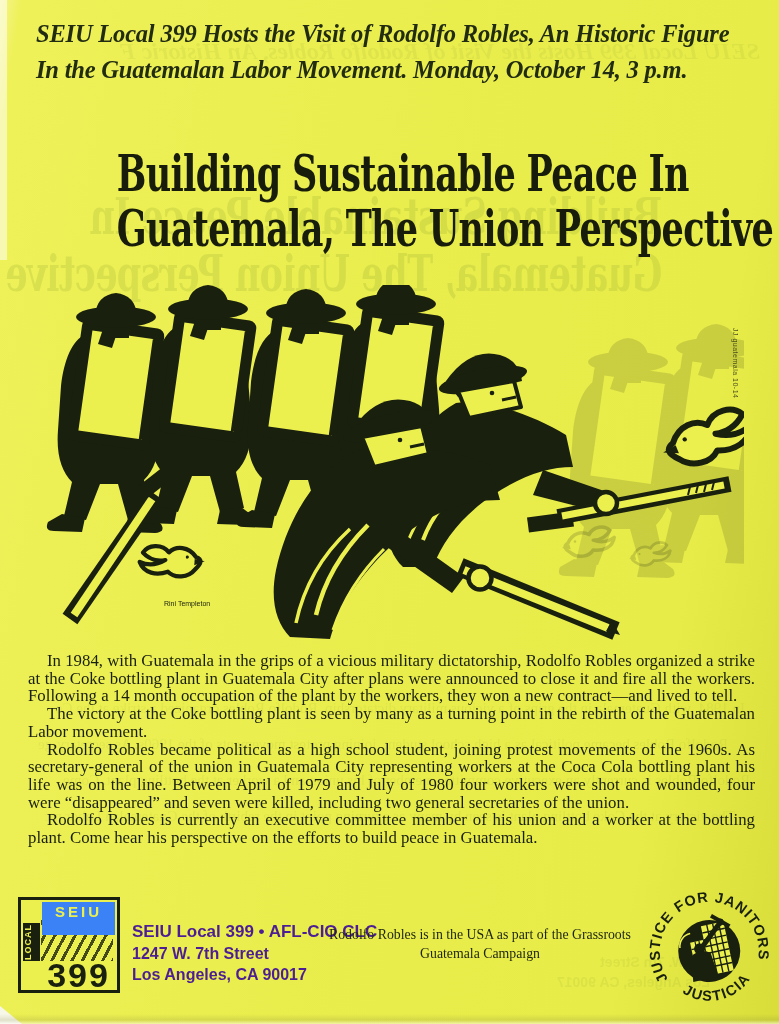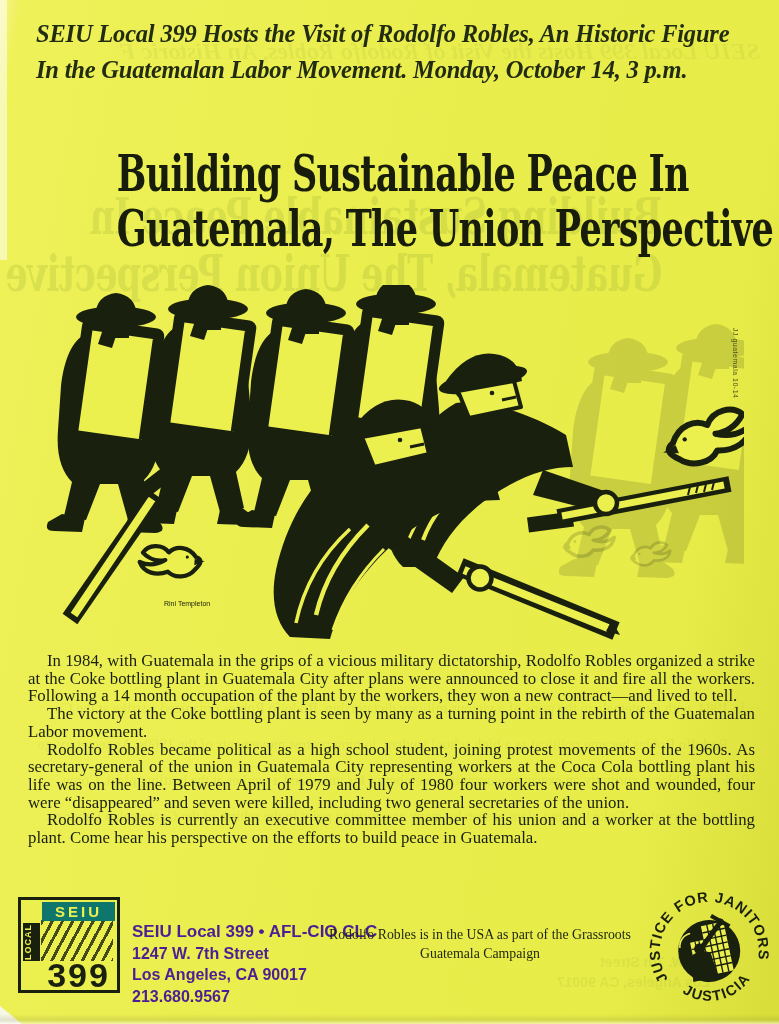--- a/index.html
+++ b/index.html
@@ -30,21 +30,21 @@
   .ghost-footline{opacity:.13;transform:scaleX(-1);font-family:"Liberation Sans",sans-serif;
     font-weight:bold;font-size:14px;line-height:20px;width:280px;}
   
   .bodycopy{left:28px;top:652px;width:727px;text-align:justify;
     font-size:16.8px;line-height:17.7px;color:#191f0d;}
   .bodycopy p{margin:0;text-indent:19px;}
   
   .seiu-logo{left:18px;top:897px;width:96px;height:90px;border:3px solid #1a200e;background:#ecf04f;}
   .seiu-stripes{position:absolute;left:20px;top:20px;right:4px;bottom:28px;
     background:repeating-linear-gradient(118deg,#1a200e 0 3px,transparent 3px 9px);opacity:.8;}
-  .seiu-top{position:absolute;top:2px;left:21px;right:2px;height:19px;background:#0f766e;
+  .seiu-top{position:absolute;top:2px;left:21px;right:2px;height:33px;background:#3b82f6;
     color:#ecf04f;font-family:"Liberation Sans",sans-serif;font-weight:900;font-size:15px;
     line-height:19px;text-align:center;letter-spacing:3px;}
   .seiu-side{position:absolute;top:23px;left:2px;width:17px;bottom:29px;background:#1a200e;
     color:#ecf04f;font-family:"Liberation Sans",sans-serif;font-weight:bold;font-size:9px;
     letter-spacing:1px;writing-mode:vertical-rl;transform:rotate(180deg);text-align:center;}
   .seiu-399{position:absolute;bottom:0;left:19px;right:0;height:29px;background:#ecf04f;
     color:#1a200e;font-family:"Liberation Sans",sans-serif;font-weight:900;font-size:34px;
     line-height:28px;text-align:center;letter-spacing:2px;}
   .address{left:132px;top:921px;font-family:"Liberation Sans",sans-serif;font-weight:bold;
     font-size:16px;line-height:21.5px;color:#4c1d95;}
@@ -188,21 +188,20 @@
   <div class="seiu-stripes"></div>
   <div class="seiu-top">SEIU</div>
   <div class="seiu-side">LOCAL</div>
   <div class="seiu-399">399</div>
 </div>
 
 <div class="abs address">
   <div class="first">SEIU Local 399 • AFL-CIO CLC</div>
   <div>1247 W. 7th Street</div>
   <div>Los Angeles, CA 90017</div>
-  <div>213.680.9567</div>
 </div>
 
 <div class="abs note">
   <div>Rodolfo Robles is in the USA as part of the Grassroots Guatemala Campaign</div>
 </div>
 
 <svg class="abs jfj" width="128" height="128" viewBox="-64 -64 128 128">
   <defs>
     <path id="arcTop" d="M -47,17 A 49.5,49.5 0 1 1 47,17" fill="none"></path>
     <path id="arcBottom" d="M -37,34 A 49,49 0 0 0 37,34" fill="none"></path>

